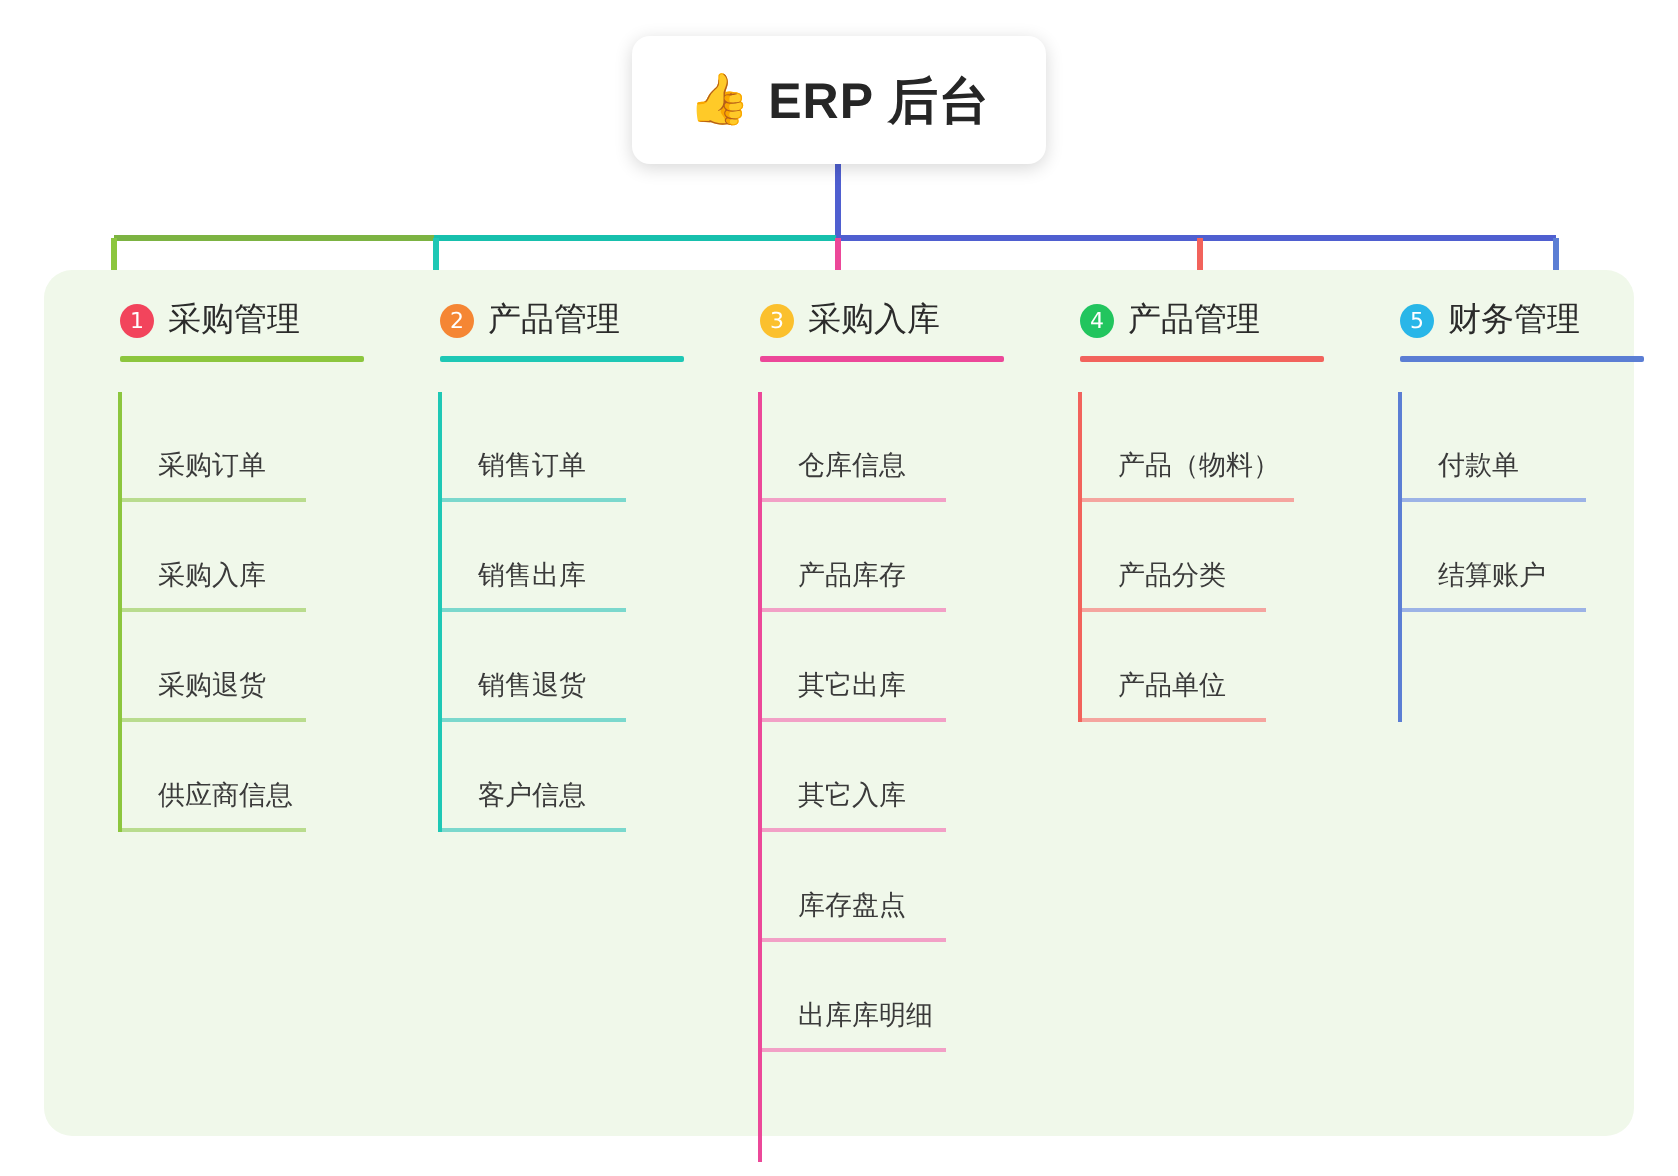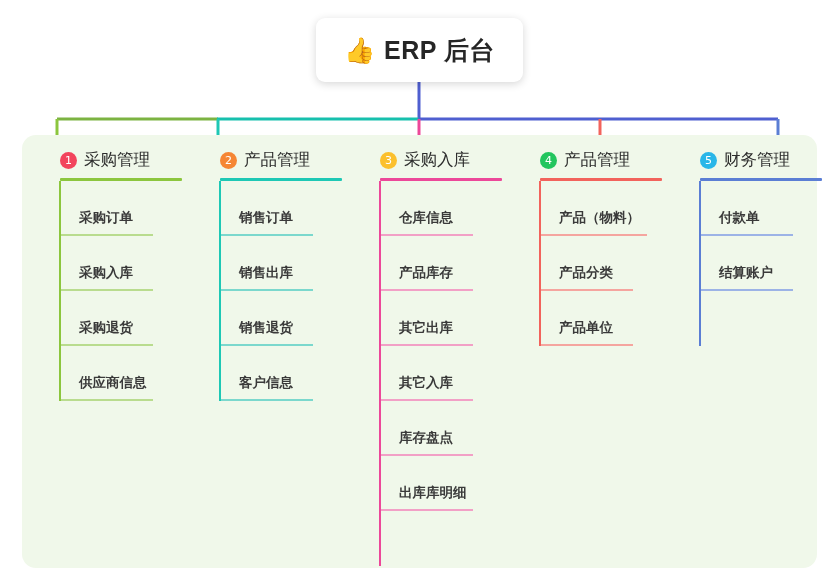--- a/index.html
+++ b/index.html
@@ -96,23 +96,22 @@
     white-space: nowrap;
   }
   .head-rule {
     height: 3px;
     width: 122px;
     margin-top: 5px;
     border-radius: 1px;
   }
   .items {
     position: relative;
-    margin-top: 0;
+    margin-top: 15px;
     padding-left: 17px;
-    font-weight: bold;
   }
   .spine {
     position: absolute;
     left: 17px;
     top: 0;
     width: 2px;
   }
   .item {
     position: relative;
     height: 55px;

